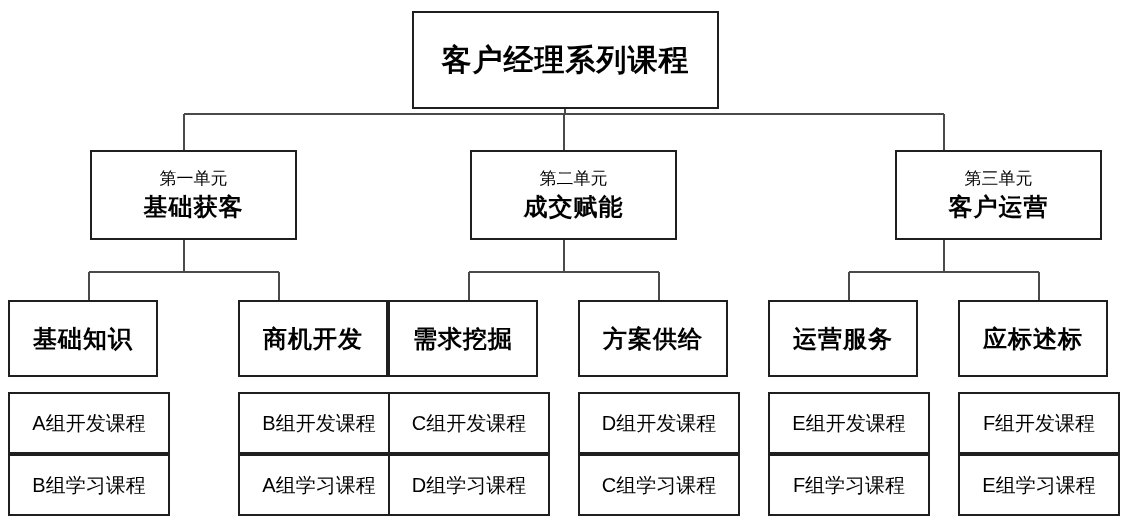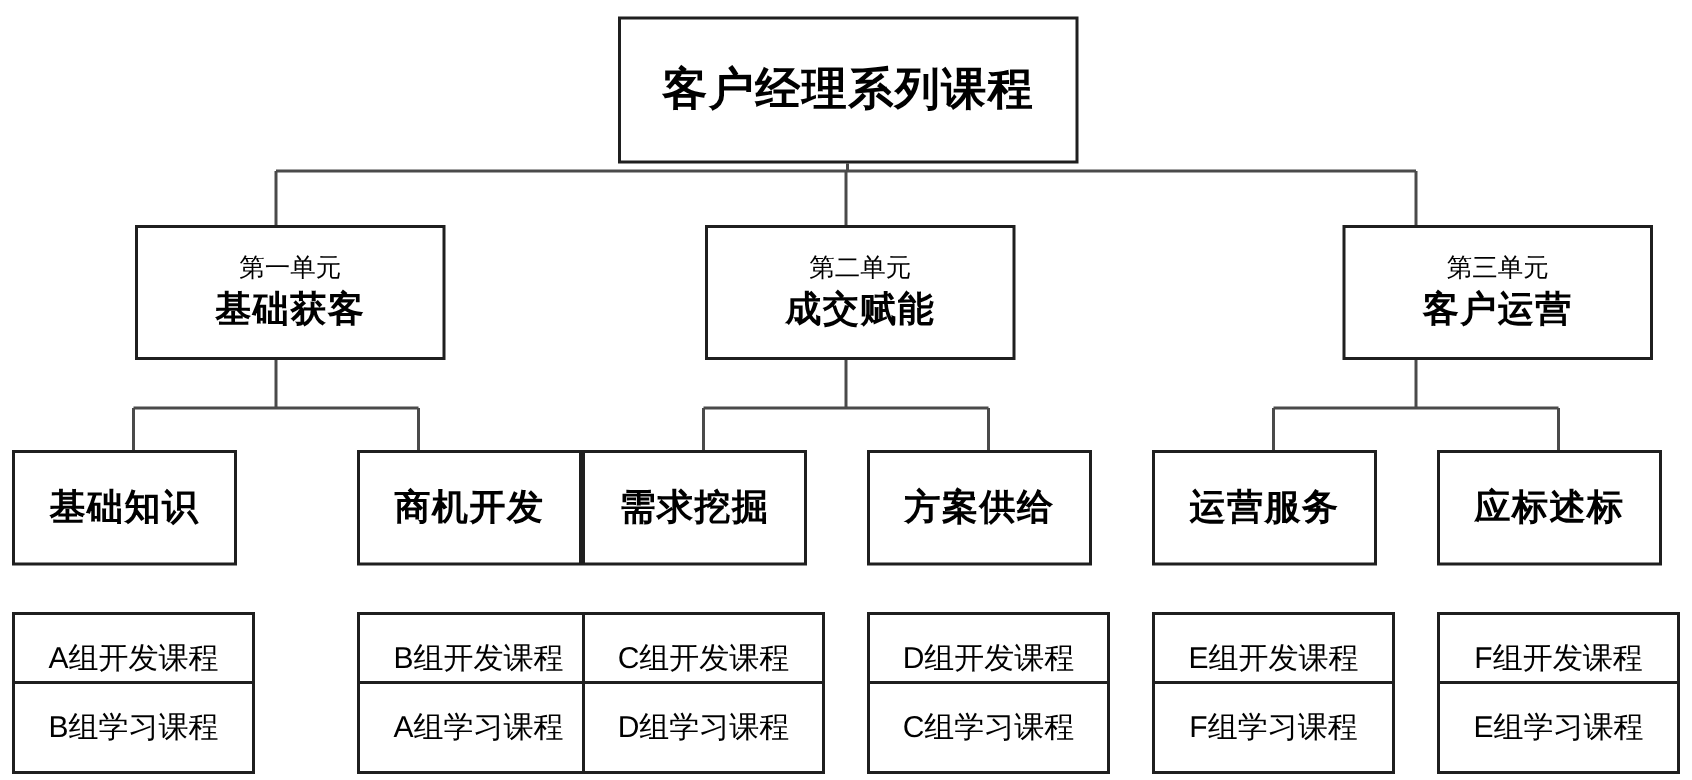--- a/index.html
+++ b/index.html
@@ -57,21 +57,21 @@
   .cat-box {
     top: 300px; width: 150px; height: 77px;
     font-size: 24px; font-weight: bold;
     letter-spacing: 1px;
   }
 
   .course-box {
     width: 162px; height: 62px;
     font-size: 20px; font-weight: normal;
   }
-  .course-top { top: 408px; }
+  .course-top { top: 392px; }
   .course-bottom { top: 454px; }
 
   
   .col-1 { left: 8px; }
   .col-2 { left: 198px; margin-left: 40px; }
   .col-3 { left: 388px; }
   .col-4 { left: 578px; }
   .col-5 { left: 768px; text-align: center; }
   .col-6 { left: 958px; text-align: right; }
 

